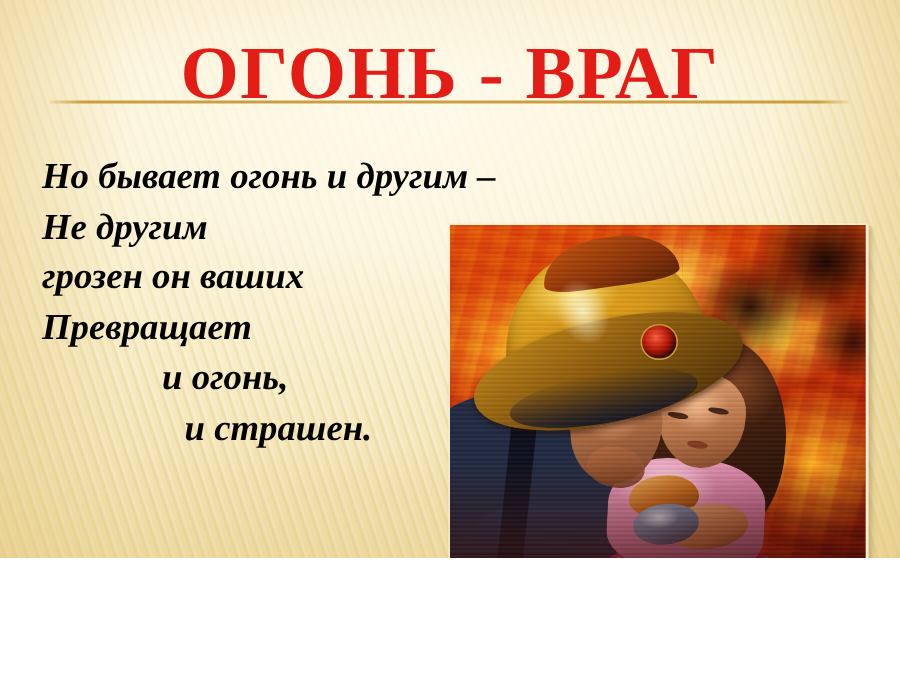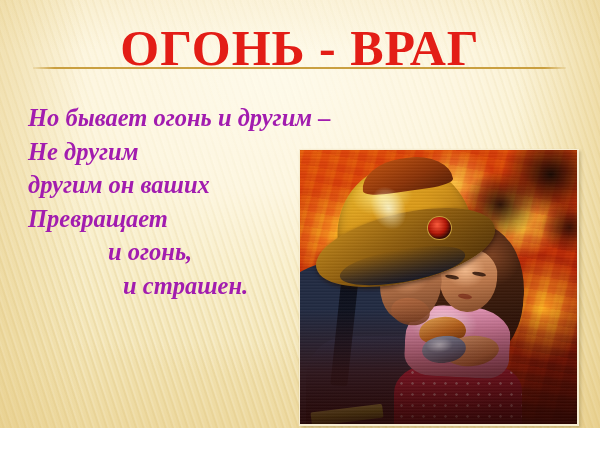--- a/index.html
+++ b/index.html
@@ -9,21 +9,21 @@
   body {
     width: 600px;
     height: 450px;
     overflow: hidden;
     font-family: "Liberation Serif", serif;
   }
 
   #slide {
     position: relative;
     width: 600px;
-    height: 428px;
+    height: 372px;
     overflow: hidden;
     background-color: #fbf3d5;
   }
 
   
   .bg-base {
     position: absolute;
     inset: 0;
     background:
       radial-gradient(ellipse 80% 70% at 46% 18%,
@@ -93,21 +93,21 @@
   .poem {
     position: absolute;
     left: 28px;
     top: 101px;
     width: 300px;
     font-family: "Liberation Serif", "DejaVu Serif", serif;
     font-style: italic;
     font-weight: bold;
     font-size: 24.5px;
     line-height: 33.6px;
-    color: #a21caf;
+    color: #000000;
     white-space: nowrap;
   }
   .poem .ln { display: block; }
   .poem .ind-1 { padding-left: 80px; }
   .poem .ind-2 { padding-left: 95px; }
 
   
   .photo-frame {
     position: absolute;
     left: 299px;
@@ -435,21 +435,21 @@
   <div class="bg-stripes"></div>
   <div class="bg-vignette"></div>
 
   <div class="title-rule"></div>
 
   <div class="title">ОГОНЬ - ВРАГ</div>
 
   <div class="poem">
     <span class="ln">Но бывает огонь и другим –</span>
     <span class="ln">Не другим</span>
-    <span class="ln">другим он ваших</span>
+    <span class="ln">грозен он ваших</span>
     <span class="ln">Превращает</span>
     <span class="ln ind-1">и огонь,</span>
     <span class="ln ind-2">и страшен.</span>
   </div>
 
   <div class="photo-frame">
     <div class="photo" title="Пожарный с ребёнком на руках на фоне огня">
       <div class="ph-fire"></div>
       <div class="ph-smoke"></div>
 

